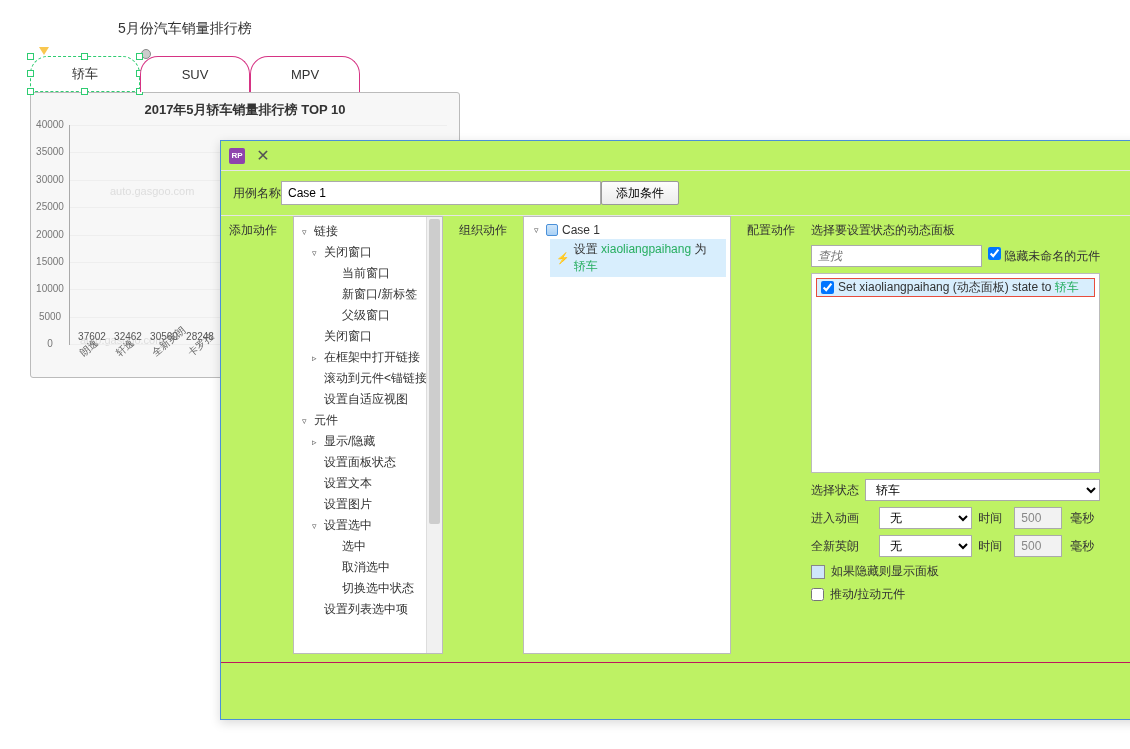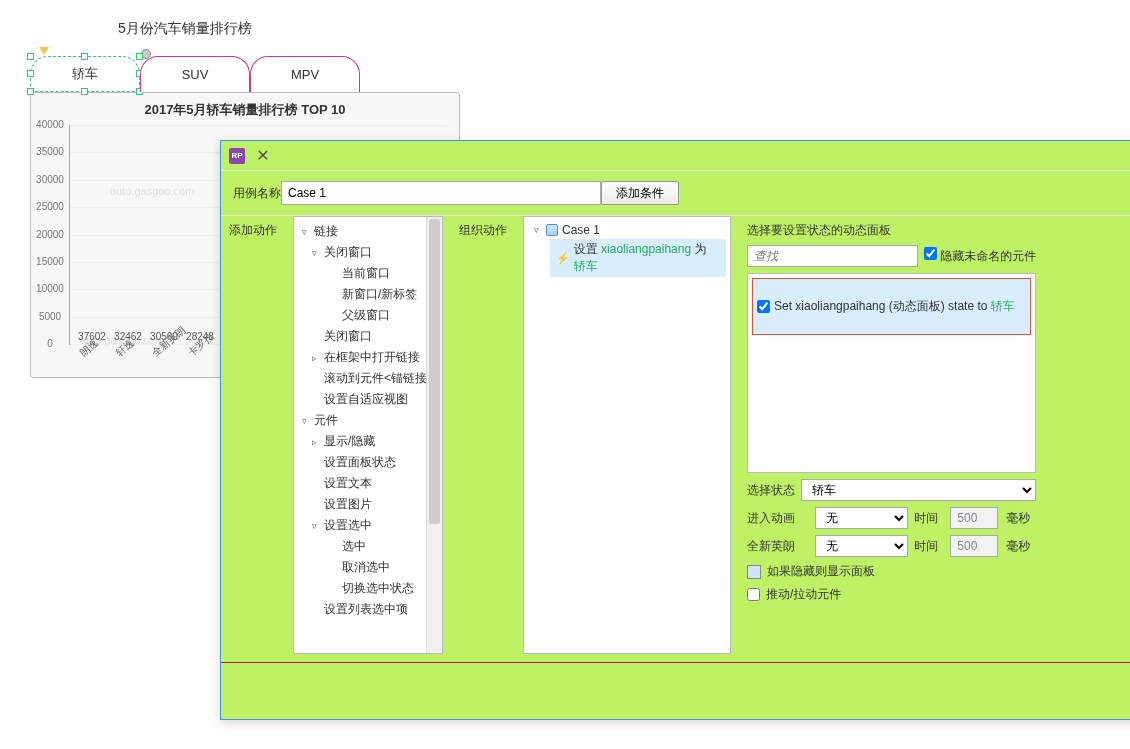--- a/index.html
+++ b/index.html
@@ -60,21 +60,21 @@
 .org-action { margin-left: 22px; padding: 2px 6px; background: #d8eefd; display: flex; align-items: center; gap: 4px; }
 .org-action .green { color: #27ae60; }
 .mini-icon-action { font-size: 11px; color: #888; }
 .mini-icon-dp { width: 12px; height: 12px; border: 1px solid #4a90d9; border-radius: 2px; display: inline-block; background: linear-gradient(#cfe6fa,#a8d0f5); }
 
 .cfg { padding: 6px 0; font-size: 12px; display: flex; flex-direction: column; gap: 6px; }
 .cfg-label { padding: 0 8px; }
 .cfg-row { display: flex; align-items: center; gap: 6px; padding: 0 8px; }
 .search-input { flex: 1; height: 22px; border: 1px solid #aaa; padding: 0 6px; font-size: 12px; font-style: italic; color: #888; }
 .panel-list { border: 1px solid #bbb; margin: 0 8px; height: 200px; overflow: auto; background: #fff; padding: 4px; }
-.panel-item { display: flex; align-items: center; gap: 4px; padding: 19px 4px; background: #d8eefd; font-size: 12px; border: 1px solid #e74c3c; }
+.panel-item { display: flex; align-items: center; gap: 4px; padding: 0 4px; background: #d8eefd; font-size: 12px; border: 1px solid #e74c3c; }
 .panel-item .green { color: #27ae60; }
 .cfg-grid { display: grid; grid-template-columns: 62px 1fr 30px 50px 30px; gap: 6px; align-items: center; padding: 0 8px; }
 .select, .numbox { height: 22px; border: 1px solid #aaa; padding: 0 6px; font-size: 12px; background: #fff; }
 .numbox { width: 48px; background: #f2f2f2; color: #888; }
 .chk-row { display: flex; align-items: center; gap: 6px; padding: 0 8px; }
 .color-swatch { width: 14px; height: 14px; background: #cfe6fa; border: 1px solid #888; }
 
 .dlg-footer { display: flex; justify-content: flex-end; gap: 4px; padding: 16px 12px; border-top: 1px solid #be185d; }
 .scrollbar-v { position: absolute; right: 0; top: 0; bottom: 0; width: 16px; background: #f1f1f1; border-left: 1px solid #ddd; }
 .scrollbar-thumb { position: absolute; left: 2px; right: 2px; top: 2px; height: 70%; background: #cdcdcd; border-radius: 2px; }
@@ -270,20 +270,21 @@
             <span class="mini-icon-action">⚡</span>
             <span>
               <span>设置 </span><span class="green">xiaoliangpaihang</span><span> 为 </span><span class="green">轿车</span>
             </span>
           </div>
         </div>
       </div>
     </div>
 
     <div class="col col3">
+      <div class="col-header">配置动作</div>
       <div class="cfg">
         <div class="cfg-label">选择要设置状态的动态面板</div>
         <div class="cfg-row">
           <input class="search-input" placeholder="查找" style="">
           <label><input type="checkbox" checked="" style=""> <span>隐藏未命名的元件</span></label>
         </div>
         <div class="panel-list">
           <div class="panel-item">
             <input type="checkbox" checked="" style="">
             <span>

